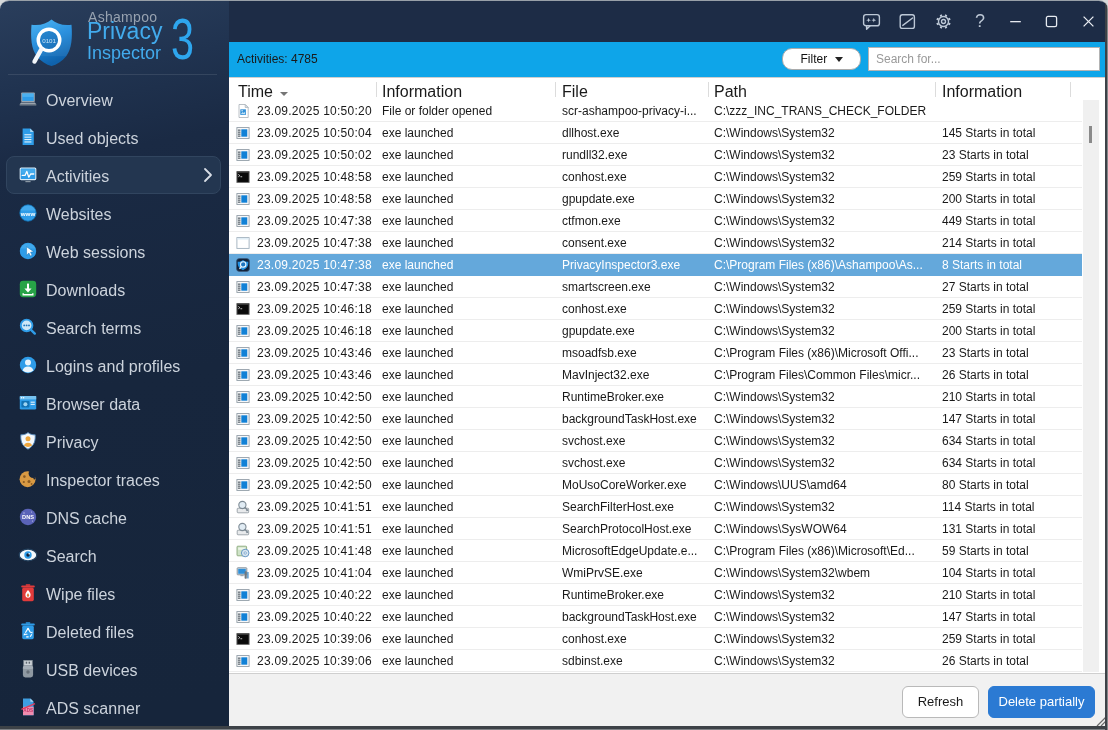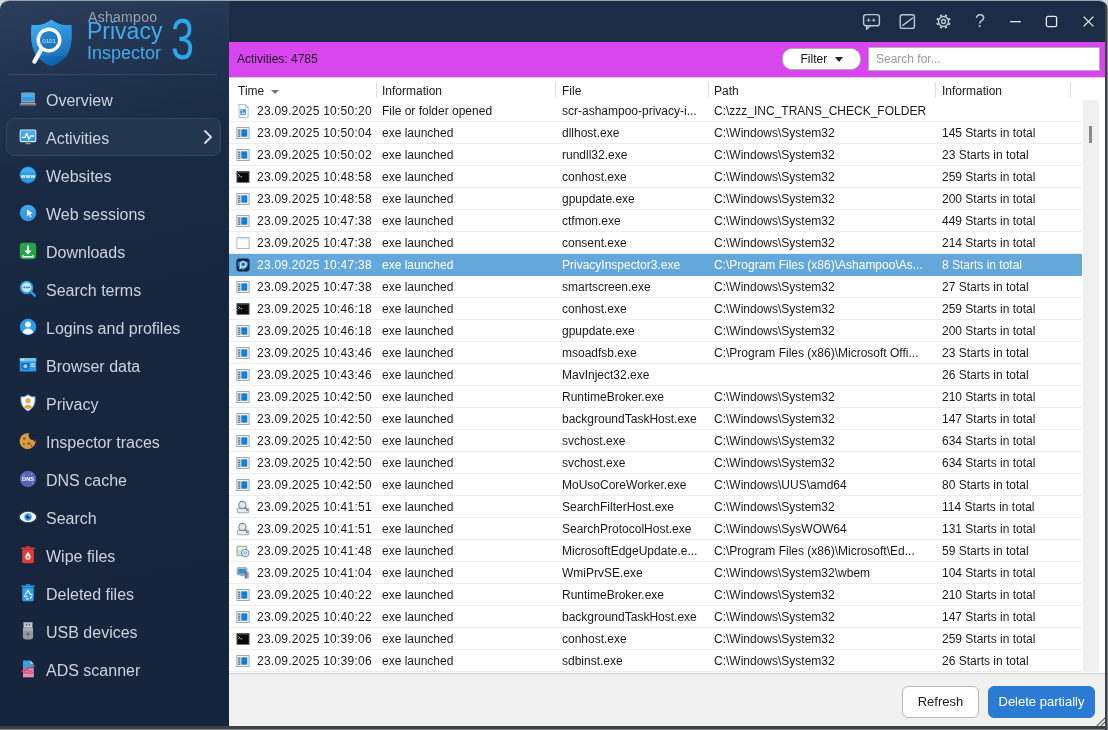--- a/index.html
+++ b/index.html
@@ -16,27 +16,27 @@
 #shieldbox { position:absolute; left:29px; top:17px; }
 #nav { position:absolute; left:0; top:79px; width:229px;text-align:right; }
 .item { position:relative; height:38px; }
 .item .ic { position:absolute; left:18px; top:9px; width:20px; height:20px; }
 .item .lbl { position:absolute; left:46px; top:50%; transform:translateY(-40%); font-size:16px; color:#ccd3dc; white-space:nowrap; }
 .selbg { position:absolute; left:6px; top:0px; width:215px; height:38px; background:#233650; border:1px solid #31455f; border-radius:8px; }
 .chev { position:absolute; right:16px; top:11px; }
 #titlebar { position:absolute; left:229px; top:0; width:876px; height:41px; background:#1d2c46; }
 .tbico { position:absolute; top:0; height:41px; width:36px; display:flex; align-items:center; justify-content:center; }
 #main { position:absolute; left:229px; top:41px; width:876px; height:684px; background:#fff; }
-#topbar { position:absolute; left:0; top:0; width:876px; height:36px; background:#d946ef; border-bottom:1px solid #cfcfcf; }
+#topbar { position:absolute; left:0; top:0; width:876px; height:36px; background:#0ea5e9; border-bottom:1px solid #cfcfcf; }
 #acts { position:absolute; left:8px; top:10px; font-size:12px; color:#1a1a1a; }
 #filterbtn { position:absolute; left:553px; top:6px; width:79px; height:22px; background:#fff; border:1px solid #ababab; border-radius:10px; font-size:12px; color:#111; text-align:center; line-height:20px; }
 .fcar { display:inline-block; width:0; height:0; border-left:4.5px solid transparent; border-right:4.5px solid transparent; border-top:5px solid #222; vertical-align:1px; margin-left:4px; }
 .hcar { display:inline-block; width:0; height:0; border-left:4px solid transparent; border-right:4px solid transparent; border-top:4.5px solid #757575; vertical-align:1px; margin-left:3px; }
 #searchbox { position:absolute; left:639px; top:5px; width:232px; height:24px; background:#fff; border:1px solid #b3b3b3; font-size:12px; color:#999; line-height:22px; padding-left:7px; }
-#thead { position:absolute; left:0; top:37px; width:876px; height:21px; background:#fff; font-size:12px; color:#1a1a1a; }
+#thead { position:absolute; left:0; top:37px; width:876px; height:21px; background:#fff; font-size:16px; color:#1a1a1a; }
 #thead .hc { position:absolute; top:0; height:21px; line-height:25px; }
 #thead .vline { position:absolute; top:3px; height:15px; width:1px; background:#dcdcdc; }
 #tbody { position:absolute; left:0; top:58px; width:993px; height:572px; }
 .row { position:absolute; left:0; width:853px; height:22px; border-bottom:1px solid #ededed; font-size:12px; color:#191919; background:#fff; }
 .row.hl { background:#64a8db; color:#fff; border-bottom:1px solid #64a8db; }
 .cell { position:absolute; top:0; height:22px; line-height:22px; white-space:nowrap; overflow:hidden; }
 .c-time { left:28px; width:118px; letter-spacing:0.25px; }
 .c-desc { left:153px; width:173px; }
 .c-file { left:333px; width:145px; }
 .c-path { left:485px; width:220px; }
@@ -130,20 +130,31 @@
 <div class="item">
           <div class="ic"><svg width="20" height="20" viewBox="0 0 20 20">
               <rect x="3.2" y="3.4" width="13.6" height="9.6" rx="0.8" fill="#9aa4ae"></rect>
               <rect x="4.3" y="4.5" width="11.4" height="7.4" fill="#2e9ce8"></rect>
               <rect x="4.3" y="4.5" width="11.4" height="3.4" fill="#55b7f2" fill-opacity="0.75"></rect>
               <path d="M1.6 15.3 h16.8 l-1.6-1.9 H3.2 Z" fill="#9aa4ae"></path>
               <rect x="1.6" y="15.3" width="16.8" height="1.1" rx="0.5" fill="#7d8892"></rect>
             </svg></div>
           <div class="lbl">Overview</div>
         </div>
+<div class="item">
+          <div class="ic"><svg width="20" height="20" viewBox="0 0 20 20">
+              <path d="M4.6 1.4 h7.6 l3.6 3.6 v13 H4.6 Z" fill="#2e9ce8"></path>
+              <path d="M12.2 1.4 l3.6 3.6 h-3.6 Z" fill="#a8d8f5"></path>
+              <rect x="6.4" y="7.2" width="7" height="1.1" fill="#e2f2fc"></rect>
+              <rect x="6.4" y="9.6" width="7" height="1.1" fill="#e2f2fc"></rect>
+              <rect x="6.4" y="12.0" width="7" height="1.1" fill="#e2f2fc"></rect>
+              <rect x="6.4" y="14.4" width="7" height="1.1" fill="#e2f2fc"></rect>
+            </svg></div>
+          <div class="lbl">Used objects</div>
+        </div>
 <div class="item sel">
           <div class="selbg"></div>
           <div class="ic"><svg width="20" height="20" viewBox="0 0 20 20">
               <rect x="2.2" y="3.0" width="15.6" height="11.6" rx="1" fill="#2e9ce8" stroke="#dcedf8" stroke-width="1.1"></rect>
               <rect x="3.3" y="4.1" width="13.4" height="4.5" fill="#55b7f2" fill-opacity="0.6"></rect>
               <polyline points="4.2,10.4 7.0,10.4 8.8,6.4 10.8,12.2 12.6,9.0 15.8,9.0" stroke="#fff" stroke-width="1.3" fill="none" stroke-linejoin="round" stroke-linecap="round"></polyline>
               <rect x="7.4" y="16.0" width="5.2" height="1.2" fill="#8a97a3"></rect>
             </svg></div>
           <div class="lbl">Activities</div>
           <svg class="chev" width="10" height="16" viewBox="0 0 10 16">
@@ -493,20 +504,21 @@
               <rect x="1.9" y="3.6" width="2.6" height="1.05" fill="#3b4752"></rect>
               <rect x="1.9" y="5.6" width="2.6" height="1.05" fill="#3b4752"></rect>
               <rect x="1.9" y="7.6" width="2.6" height="1.05" fill="#3b4752"></rect>
               <rect x="1.9" y="9.6" width="2.6" height="1.05" fill="#3b4752"></rect>
               <rect x="5.3" y="3.3" width="6.0" height="7.4" fill="#1181d6"></rect>
               <rect x="11.8" y="3.3" width="0.7" height="7.4" fill="#cfd8df"></rect>
             </svg></div>
           <div class="cell c-time">23.09.2025 10:43:46</div>
           <div class="cell c-desc">exe launched</div>
           <div class="cell c-file">MavInject32.exe</div>
+          <div class="cell c-path">C:\Program Files\Common Files\micr...</div>
           <div class="cell c-info">26 Starts in total</div>
         </div>
 <div class="row" style="top:286px">
           <div class="ricon"><svg width="14" height="14" viewBox="0 0 14 14">
               <rect x="0.9" y="1.6" width="12.2" height="10.8" fill="#fdfdfd" stroke="#8e9aa4" stroke-width="0.9"></rect>
               <rect x="1.9" y="3.6" width="2.6" height="1.05" fill="#3b4752"></rect>
               <rect x="1.9" y="5.6" width="2.6" height="1.05" fill="#3b4752"></rect>
               <rect x="1.9" y="7.6" width="2.6" height="1.05" fill="#3b4752"></rect>
               <rect x="1.9" y="9.6" width="2.6" height="1.05" fill="#3b4752"></rect>
               <rect x="5.3" y="3.3" width="6.0" height="7.4" fill="#1181d6"></rect>

